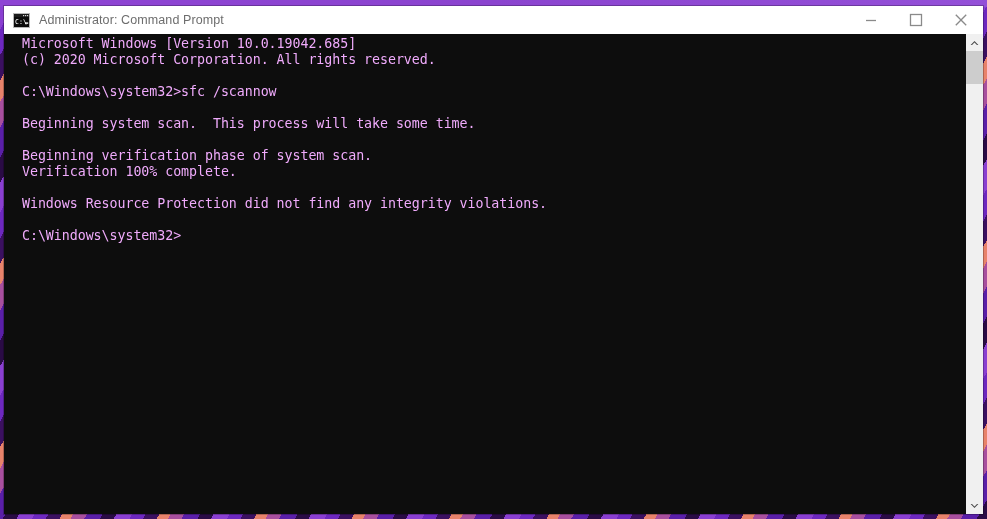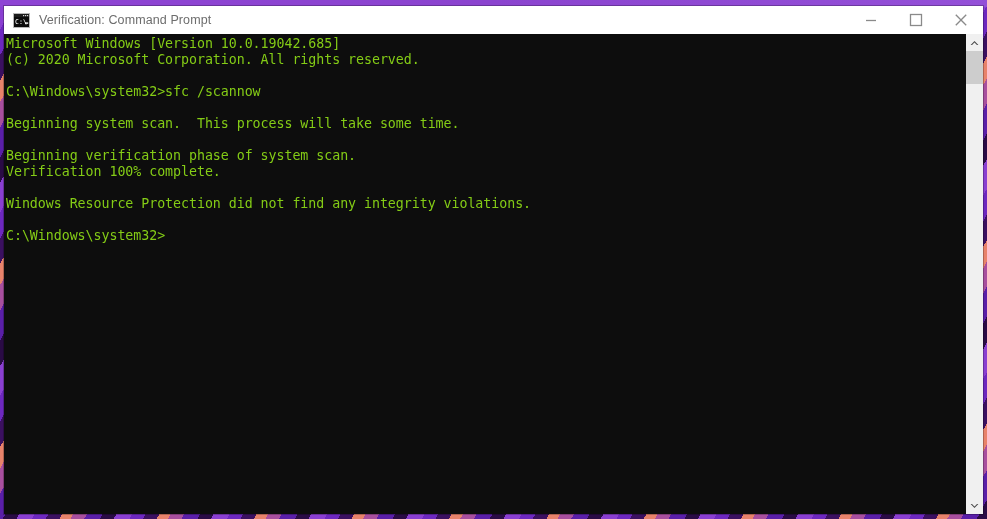--- a/index.html
+++ b/index.html
@@ -110,23 +110,23 @@
     flex: 1 1 auto;
     background: #0d0d0d;
     padding: 2px 0 0 1px;
     overflow: hidden;
     min-width: 0;
   }
   #terminal-lines {
     font-family: "DejaVu Sans Mono", "Liberation Mono", monospace;
     font-size: 13.3px;
     line-height: 16px;
-    color: #84cc16;
+    color: #f0abfc;
     white-space: pre;
-    padding-left: 1px;
+    padding-left: 17px;
     letter-spacing: -0.05px;
   }
   .term-line {
     height: 16px;
     white-space: pre;
   }
 
   
   #scrollbar {
     flex: 0 0 auto;
@@ -173,21 +173,21 @@
     <svg id="title-icon" viewBox="0 0 17 15">
       <rect x="0.5" y="0.5" width="16" height="14" fill="#0b0b0b" stroke="#b8b8b8" stroke-width="1"></rect>
       <rect x="1" y="1" width="15" height="3" fill="#1c1c1c"></rect>
       <rect x="10" y="2" width="1.2" height="1.2" fill="#d8d8d8"></rect>
       <rect x="12" y="2" width="1.2" height="1.2" fill="#d8d8d8"></rect>
       <rect x="14" y="2" width="1.2" height="1.2" fill="#d8d8d8"></rect>
       <text x="2" y="11.4" font-family="DejaVu Sans Mono, monospace" font-size="6.6" fill="#ffffff">C:\</text>
       <rect x="12" y="9.4" width="3.2" height="1.4" fill="#ffffff"></rect>
     </svg>
 
-    <span id="title-text">Verification: Command Prompt</span>
+    <span id="title-text">Administrator: Command Prompt</span>
 
     <div id="window-controls">
       <button class="winctl" title="Minimize">
         <svg width="12" height="12" viewBox="0 0 12 12">
           <line x1="1" y1="6.5" x2="11" y2="6.5" stroke="#8a8a8a" stroke-width="1.3"></line>
         </svg>
       </button>
       <button class="winctl" title="Maximize">
         <svg width="14" height="14" viewBox="0 0 14 14">
           <rect x="1.5" y="1.5" width="11" height="11" fill="none" stroke="#8a8a8a" stroke-width="1.3"></rect>

